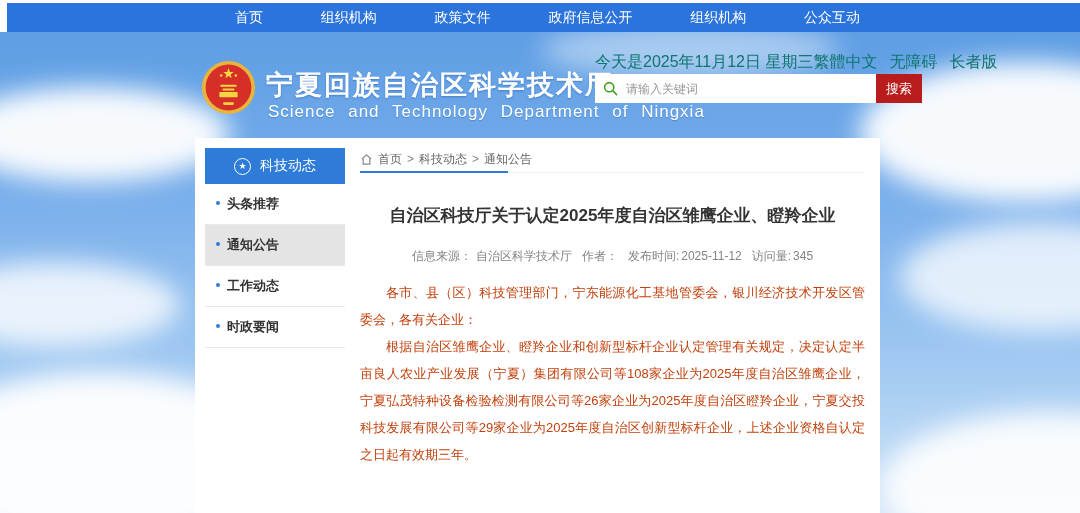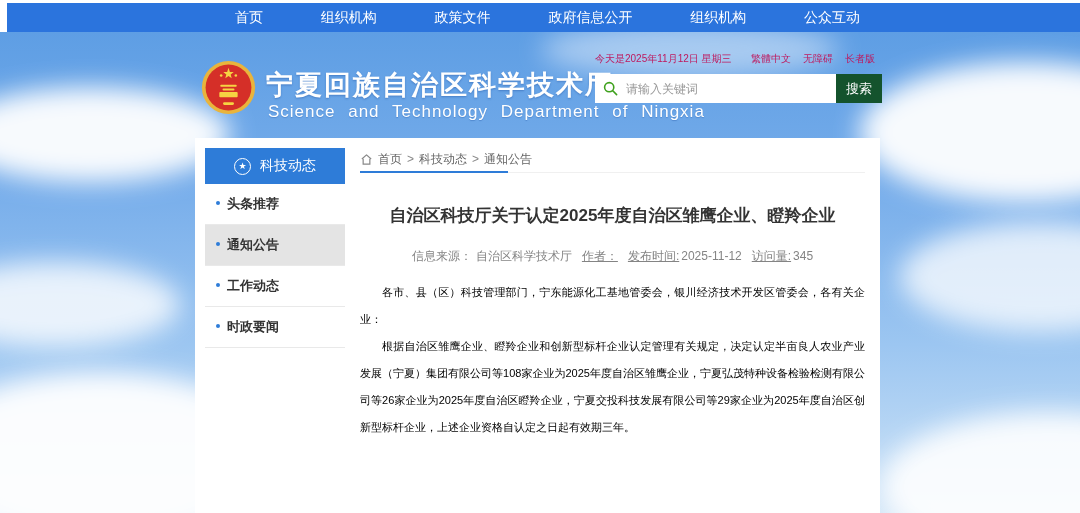--- a/index.html
+++ b/index.html
@@ -33,38 +33,38 @@
     white-space:nowrap;
   }
   #site-subtitle {
     position:absolute; left:268px; top:102px; color:#ffffff; font-size:17px;
     letter-spacing:1px; word-spacing:7px; text-shadow:0 1px 1px rgba(30,80,160,.35);
     white-space:nowrap;
   }
   #dateline {
     position:absolute; left:595px; top:52px; width:280px; display:flex;
     justify-content:space-between; align-items:center;
-    color:#be185d; font-size:10px; white-space:nowrap;
+    color:#0f766e; font-size:16px; white-space:nowrap;
   }
   #dateline .quick-links { display:flex; gap:12px; }
   #dateline .quick-links span { cursor:pointer; }
   #searchbar {
-    position:absolute; left:595px; top:74px; width:287px; height:29px;
+    position:absolute; left:595px; top:74px; width:327px; height:29px;
     display:flex; background:#ffffff;gap:16px;
   }
   #searchbar .input-wrap { position:relative; flex:1; }
   #searchbar input {
     width:100%; height:29px; border:none; outline:none; padding-left:31px;
     font-size:12px; color:#333; background:transparent;
     font-family:"Liberation Sans","DejaVu Sans",sans-serif;
   }
   #searchbar input::placeholder { color:#999; }
   .search-glyph { position:absolute; left:8px; top:7px; }
   #search-btn {
-    width:46px; height:29px; background:#14532d; color:#ffffff; border:none;
+    width:46px; height:29px; background:#b91c1c; color:#ffffff; border:none;
     font-size:13px; cursor:pointer; font-family:inherit;
   }
   
   #panel {
     position:absolute; left:195px; top:138px; width:685px; height:375px;
     background:#ffffff;
   }
   
   #sidebar { position:absolute; left:10px; top:10px; width:140px; }
   #sidebar-header {
@@ -97,22 +97,22 @@
   #crumb-line .blue-seg { position:absolute; left:0; top:-1px; width:148px; height:2px; background:#2e7cd8; }
   #article-title {
     margin-top:28px; text-align:center; font-size:17px; font-weight:bold;
     color:#333; line-height:29px;
   }
   #article-meta {
     margin-top:18px; text-align:center; font-size:12px; color:#848484;
     white-space:nowrap;
   }
   #article-meta span { margin:0 2px; }
-  #article-meta .gap { margin-left:8px;text-decoration:underline; }
-  #article-body { margin-top:14px; font-size:11px; color:#000000; line-height:27px; }
+  #article-meta .gap { margin-left:8px; }
+  #article-body { margin-top:14px; font-size:13px; color:#c2410c; line-height:27px; }
   #article-body p { text-indent:2em; text-align:justify; }
 </style>
 </head>
 <body>
 
 <div id="stage">
 
   <div id="sky">
     <div class="cloud" style="left:-50px; top:55px; width:280px; height:95px; opacity:.95;"></div>
     <div class="cloud" style="left:-70px; top:230px; width:250px; height:85px; opacity:.8;"></div>

